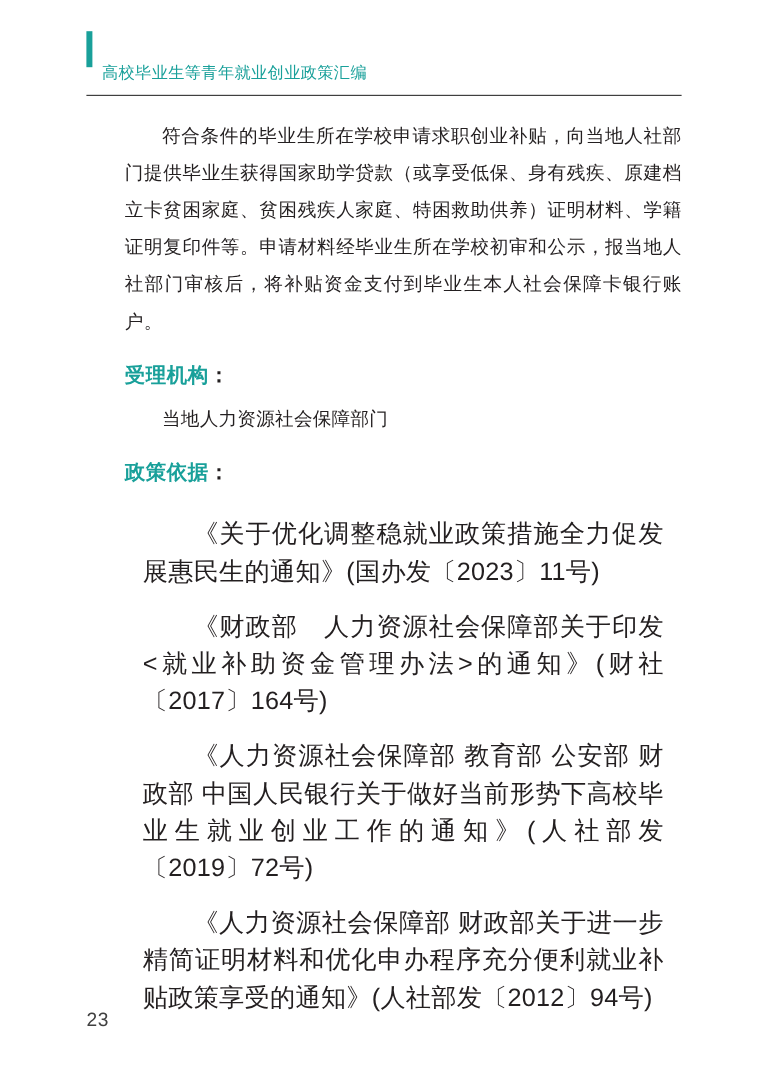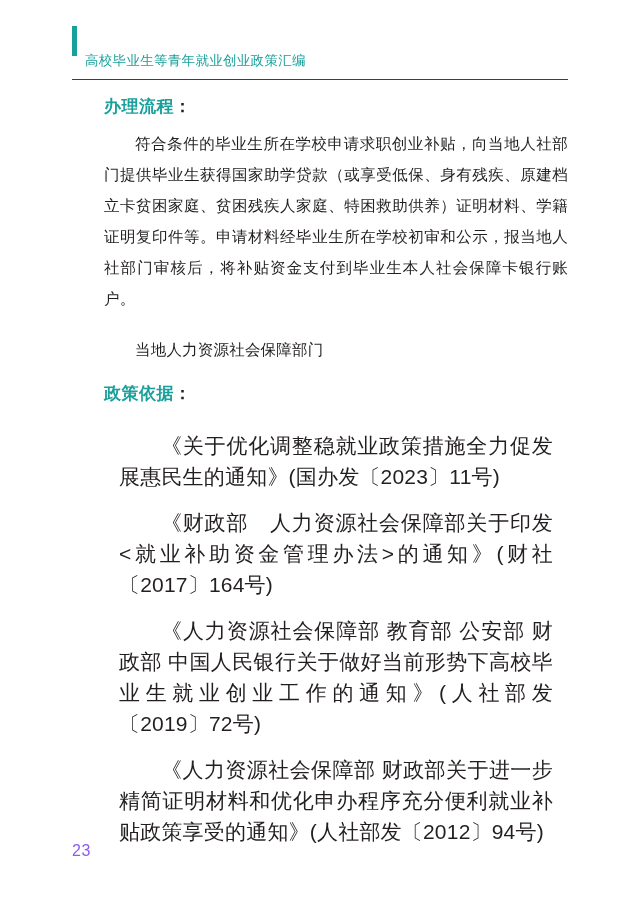--- a/index.html
+++ b/index.html
@@ -104,44 +104,44 @@
     text-indent: 2em;
     letter-spacing: 0.2px;
   }
 
   
   .page-number {
     position: absolute;
     left: 72px;
     top: 842px;
     font-size: 16px;
-    color: #8b5cf6;
+    color: #404040;
     letter-spacing: 0.5px;
   }
 </style>
 </head>
 <body>
 
 <div class="page">
 
   <div class="header">
     <div class="header-bar"></div>
     <div class="header-title">高校毕业生等青年就业创业政策汇编</div>
     <div class="header-rule"></div>
   </div>
 
   <div class="content">
 
     <div class="block-flow">
-      <div class="section-heading with-colon">办理流程</div>
       <div class="gap-sm"></div>
       <p class="para indent">符合条件的毕业生所在学校申请求职创业补贴，向当地人社部门提供毕业生获得国家助学贷款（或享受低保、身有残疾、原建档立卡贫困家庭、贫困残疾人家庭、特困救助供养）证明材料、学籍证明复印件等。申请材料经毕业生所在学校初审和公示，报当地人社部门审核后，将补贴资金支付到毕业生本人社会保障卡银行账户。</p>
     </div>
 
     <div class="block-agency">
+      <div class="section-heading with-colon">受理机构</div>
       <div class="gap-sm"></div>
       <p class="para indent">当地人力资源社会保障部门</p>
     </div>
 
     <div class="block-basis">
       <div class="section-heading with-colon">政策依据</div>
       <div class="gap-sm"></div>
       <p class="basis-item">《关于优化调整稳就业政策措施全力促发展惠民生的通知》(国办发〔2023〕11号)</p>
       <p class="basis-item">《财政部　人力资源社会保障部关于印发&lt;就业补助资金管理办法&gt;的通知》(财社〔2017〕164号)</p>
       <p class="basis-item">《人力资源社会保障部 教育部 公安部 财政部 中国人民银行关于做好当前形势下高校毕业生就业创业工作的通知》(人社部发〔2019〕72号)</p>

